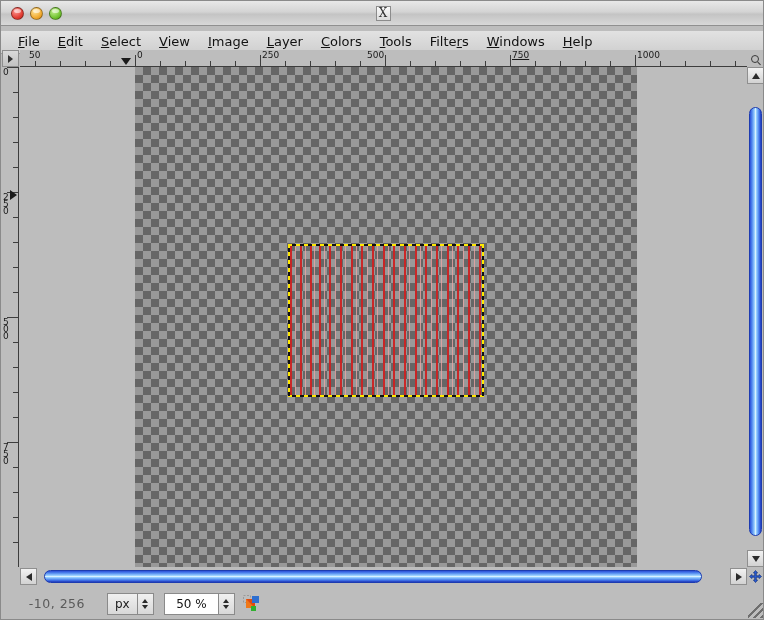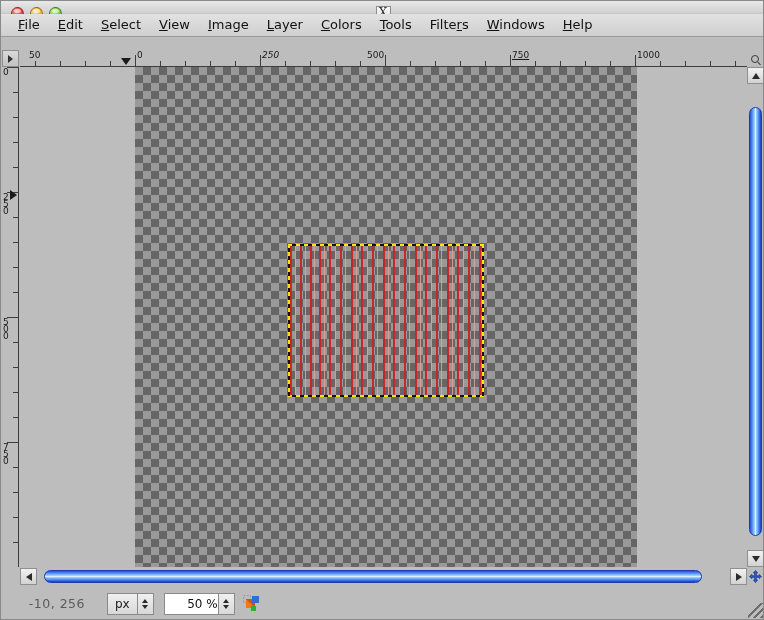--- a/index.html
+++ b/index.html
@@ -51,21 +51,21 @@
     border: 1px solid #8c8c8c;
     font-size: 12px; line-height: 13px; text-align: center;
     color: #333; font-family: "DejaVu Serif", "Liberation Serif", serif;
   }
   .title-text {
     font-size: 12.5px; color: #1a1a1a; white-space: nowrap;
   }
 
   
   .menubar {
-    position: absolute; left: 0; top: 13px;
+    position: absolute; left: 0; top: 30px;
     width: 764px; height: 23px;
     background: linear-gradient(to bottom, #e2e2e2, #cfcfcf);
     border-bottom: 1px solid #9a9a9a;
     display: flex; align-items: center;
     padding-left: 8px;
   }
   .menu-item {
     font-size: 13px; color: #111;
     padding: 2px 9px 3px 9px;
     cursor: default; white-space: nowrap;
@@ -266,21 +266,21 @@
     border-left-width: 3.5px; border-right-width: 3.5px;
   }
   .spin-btns .arr.up { border-bottom-width: 4px; }
   .spin-btns .arr.down { border-top-width: 4px; }
 
   .zoom-entry {
     height: 22px; width: 54px; margin-left: 10px;
     background: #ffffff;
     border: 1px solid #8a8a8a; border-right: none;
     display: flex; align-items: center; justify-content: flex-end;
-    padding-right: 0;
+    padding-right: 11px;
     font-size: 12px; color: #111;
   }
   .tool-icon {
     margin-left: 8px; width: 17px; height: 17px; position: relative;
   }
   .status-msg {
     margin-left: 6px; font-size: 13px; color: #111;
   }
   .resize-grip {
     position: absolute; right: 2px; bottom: 2px;
@@ -350,21 +350,21 @@
       <div class="tick minor" style="left: 540px;"></div>
       <div class="tick minor" style="left: 565px;"></div>
       <div class="tick minor" style="left: 590px;"></div>
       <div class="tick major" style="left: 615px;"></div>
       <div class="tick minor" style="left: 640px;"></div>
       <div class="tick minor" style="left: 665px;"></div>
       <div class="tick minor" style="left: 690px;"></div>
       <div class="tick minor" style="left: 715px;"></div>
       <div class="lbl" style="left: 9px;">50</div>
       <div class="lbl" style="left: 117px;">0</div>
-      <div class="lbl" style="left: 242px; font-style: italic;">250</div>
+      <div class="lbl" style="left: 242px;">250</div>
       <div class="lbl" style="left: 347px;">500</div>
       <div class="lbl" style="left: 492px; text-decoration: underline;">750</div>
       <div class="lbl" style="left: 617px;">1000</div>
       <div class="hmark" style="left: 101px;"></div>
     </div>
 
   <div class="zoom-corner">
     <div class="mag"></div>
   </div>
 

